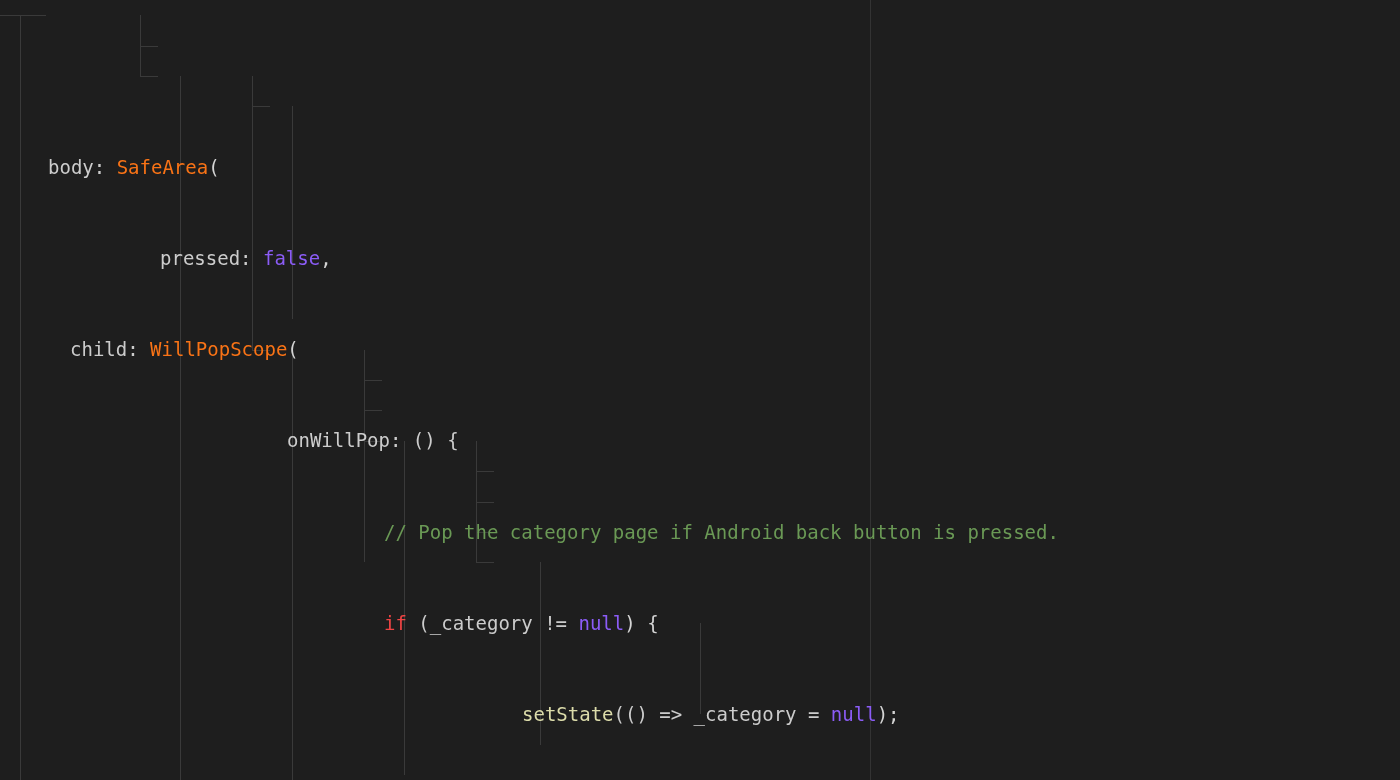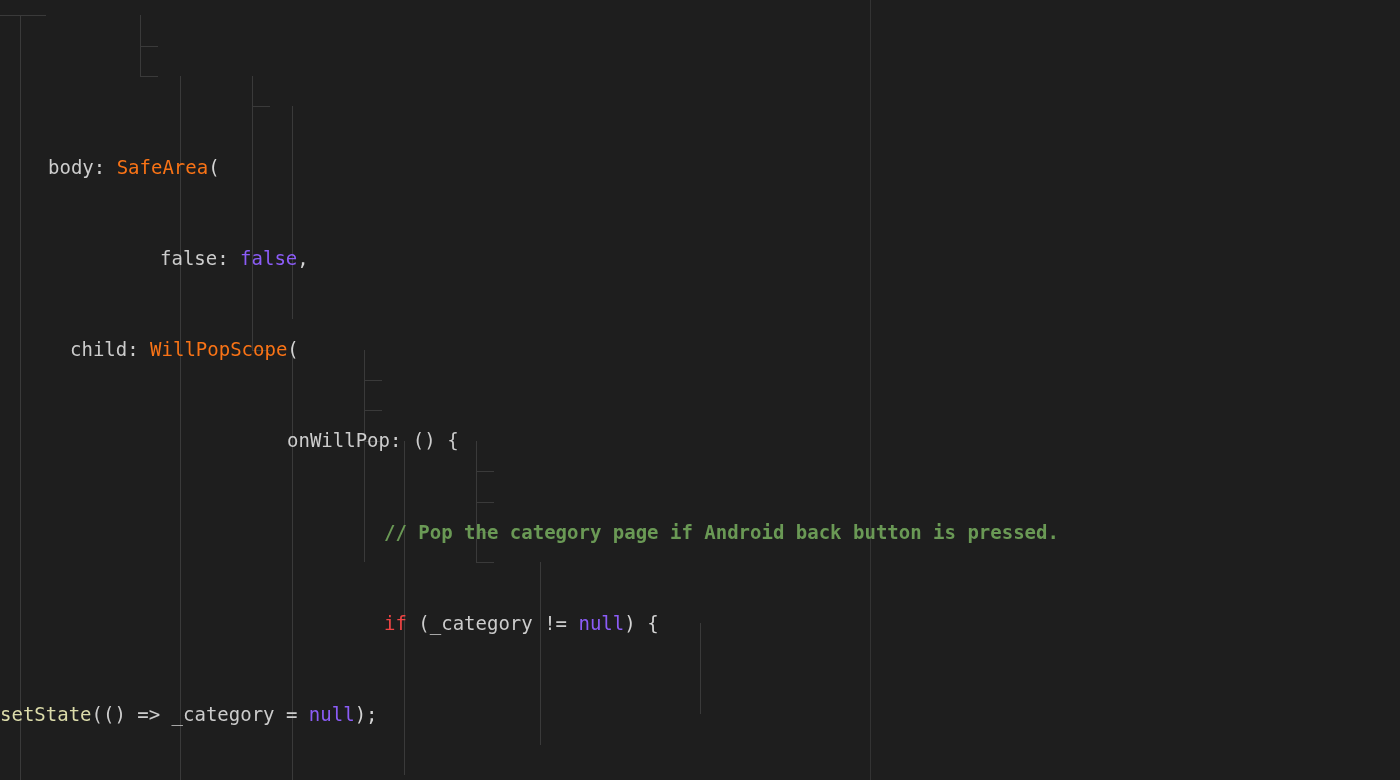--- a/index.html
+++ b/index.html
@@ -25,26 +25,26 @@
 </head>
 <body>
 
 <div id="editor">
   <div class="guides">
     <div class="ruler" style="left:870px"></div>
   <div class="hline" style="left: 0px; top: 15.2px; width: 46px;"></div><div class="vline" style="left: 20px; top: 15.2px; height: 764.8px;"></div><div class="vline" style="left: 140px; top: 15.2px; height: 60.8px;"></div><div class="hline" style="left: 140px; top: 45.6px; width: 18px;"></div><div class="hline" style="left: 140px; top: 76px; width: 18px;"></div><div class="vline" style="left: 180px; top: 76px; height: 704px;"></div><div class="vline" style="left: 252px; top: 76px; height: 273.6px;"></div><div class="hline" style="left: 252px; top: 106.4px; width: 18px;"></div><div class="hline" style="left: 252px; top: 349.6px; width: 18px;"></div><div class="vline" style="left: 292px; top: 106.4px; height: 212.8px;"></div><div class="vline" style="left: 292px; top: 349.6px; height: 430.4px;"></div><div class="vline" style="left: 364px; top: 349.6px; height: 212.8px;"></div><div class="hline" style="left: 364px; top: 380px; width: 18px;"></div><div class="hline" style="left: 364px; top: 410.4px; width: 18px;"></div><div class="hline" style="left: 364px; top: 440.8px; width: 18px;"></div><div class="vline" style="left: 404px; top: 440.8px; height: 334.4px;"></div><div class="vline" style="left: 476px; top: 440.8px; height: 121.6px;"></div><div class="hline" style="left: 476px; top: 471.2px; width: 18px;"></div><div class="hline" style="left: 476px; top: 501.6px; width: 18px;"></div><div class="hline" style="left: 476px; top: 532px; width: 18px;"></div><div class="hline" style="left: 476px; top: 562.4px; width: 18px;"></div><div class="vline" style="left: 540px; top: 562.4px; height: 182.4px;"></div><div class="vline" style="left: 700px; top: 623.2px; height: 91.2px;"></div></div>
 
   
   <div class="line"><span class="txt" id="L0" style="padding-left: 48px;"><span class="c-param">body: </span><span class="c-key">SafeArea</span><span class="c-op">(</span></span></div>
-  <div class="line"><span class="txt" id="L1" style="padding-left: 160px;"><span class="c-param">false: </span><span class="c-bool">false</span><span class="c-op">,</span></span></div>
+  <div class="line"><span class="txt" id="L1" style="padding-left: 160px;"><span class="c-param">pressed: </span><span class="c-bool">false</span><span class="c-op">,</span></span></div>
   <div class="line"><span class="txt" id="L2" style="padding-left: 70px;"><span class="c-param">child: </span><span class="c-key">WillPopScope</span><span class="c-op">(</span></span></div>
   <div class="line"><span class="txt" id="L3" style="padding-left: 272px; margin-left: 15px;"><span class="c-param">onWillPop: () {</span></span></div>
-  <div class="line"><span class="txt" id="L4" style="padding-left: 384px; font-weight: bold;"><span class="c-comment">// Pop the category page if Android back button is pressed.</span></span></div>
+  <div class="line"><span class="txt" id="L4" style="padding-left: 384px;"><span class="c-comment">// Pop the category page if Android back button is pressed.</span></span></div>
   <div class="line"><span class="txt" id="L5" style="padding-left: 384px;"><span class="c-kw">if</span><span class="c-param"> (_category != </span><span class="c-bool">null</span><span class="c-op">) {</span></span></div>
-  <div class="line"><span class="txt" id="L6" style=""><span class="c-fn">setState</span><span class="c-param">(() =&gt; _category = </span><span class="c-bool">null</span><span class="c-op">);</span></span></div>
+  <div class="line"><span class="txt" id="L6" style="padding-left: 478px; margin-left: 44px;"><span class="c-fn">setState</span><span class="c-param">(() =&gt; _category = </span><span class="c-bool">null</span><span class="c-op">);</span></span></div>
   
   
   
   
   
   
   
   
   
   

